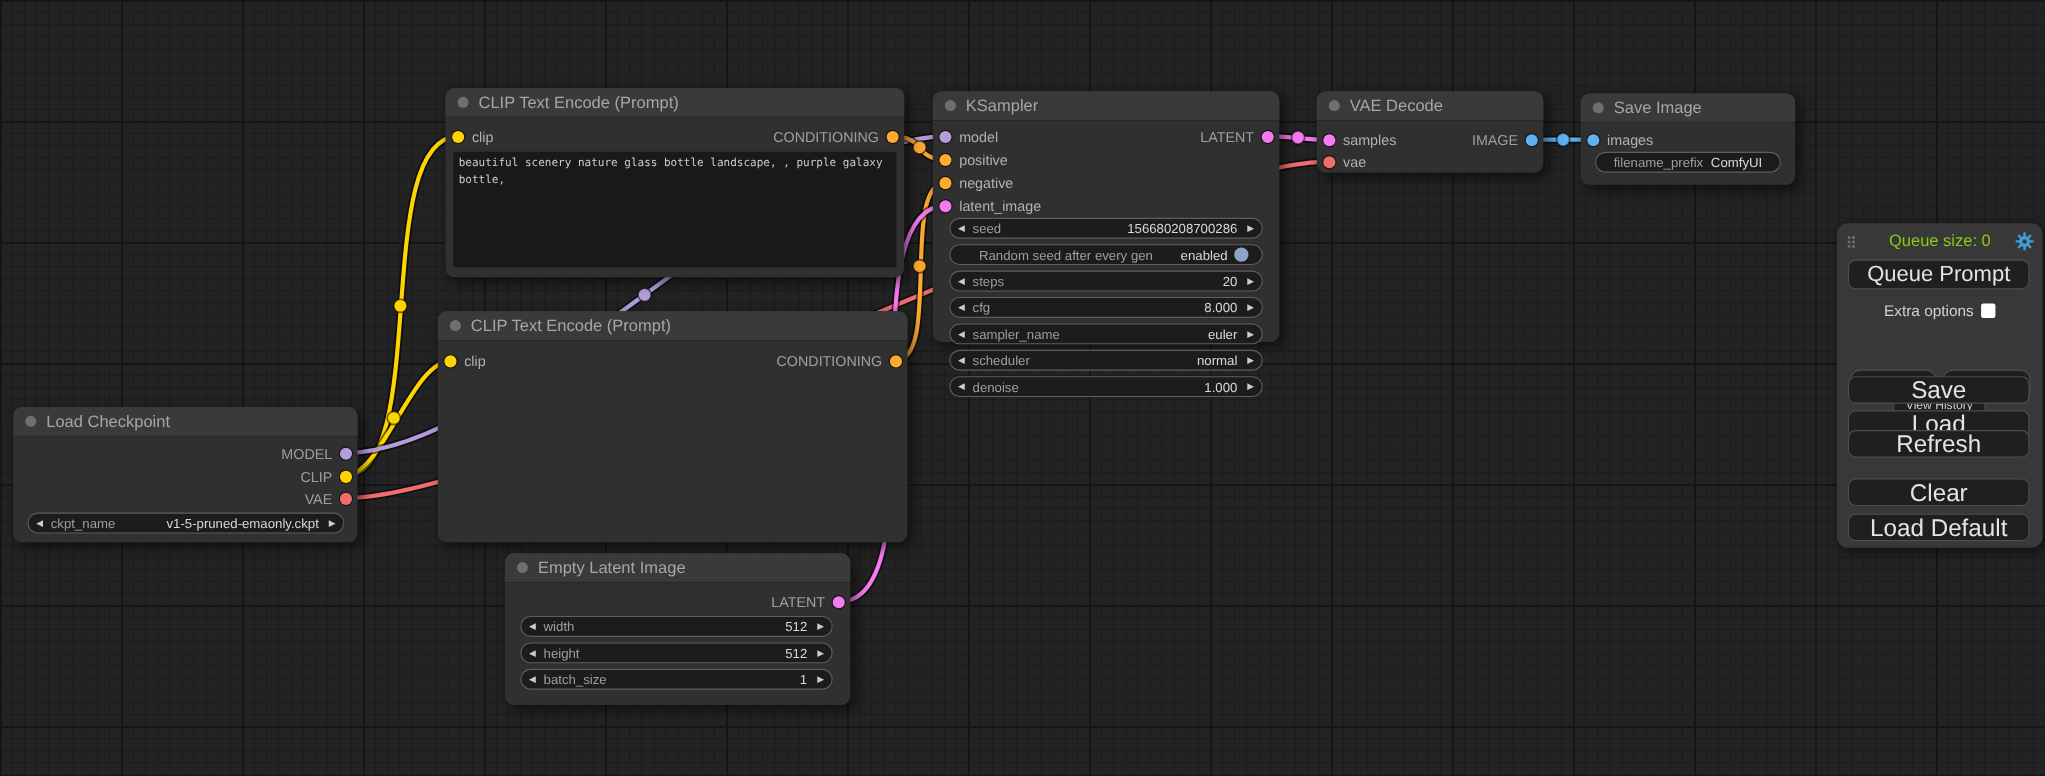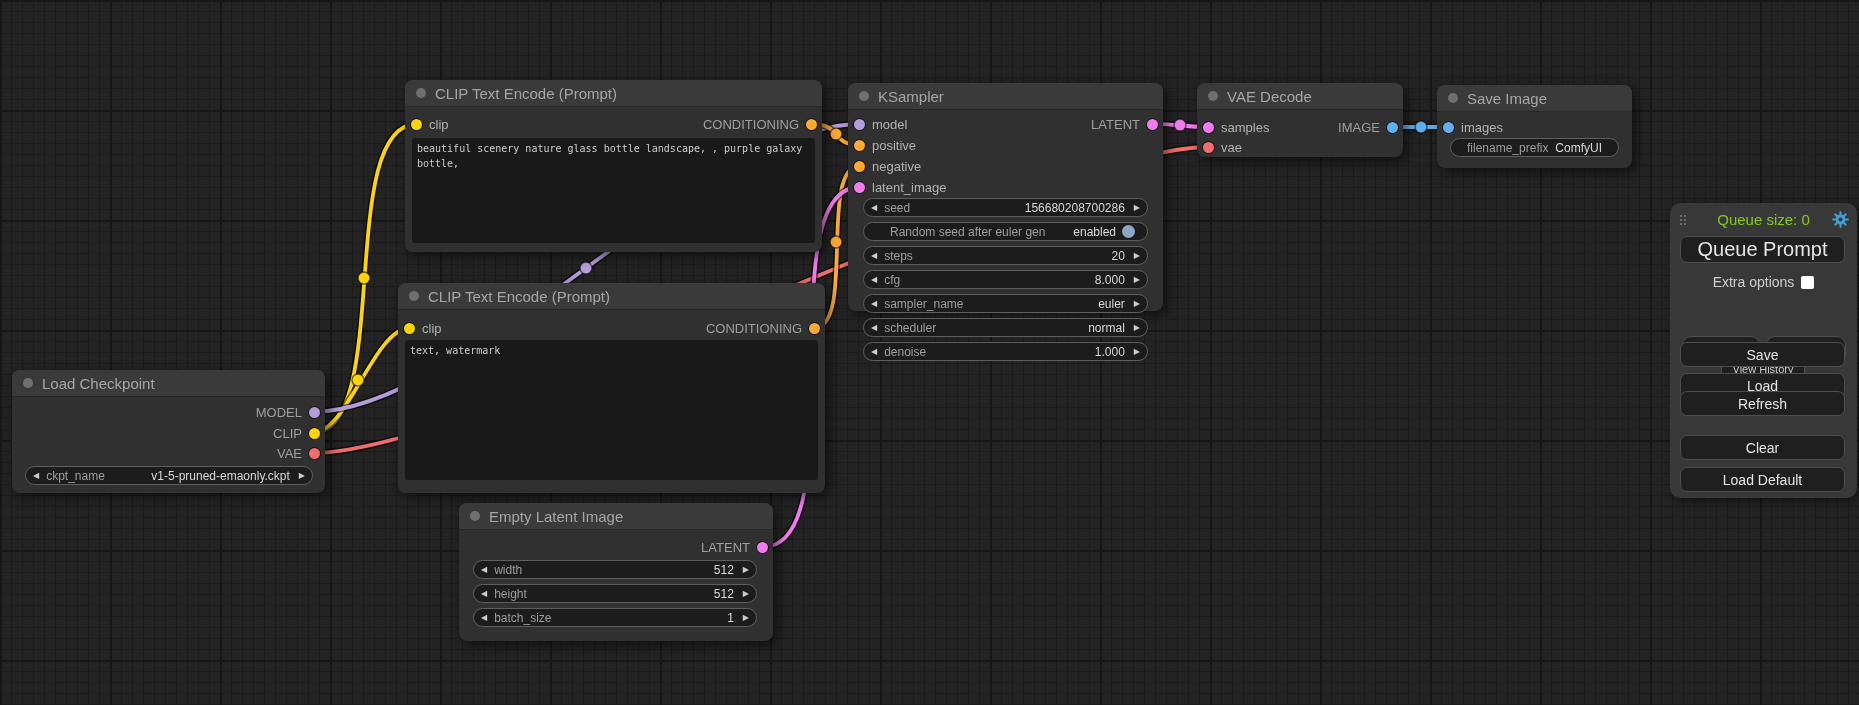--- a/index.html
+++ b/index.html
@@ -69,21 +69,21 @@
   .mhead{position:absolute;top:8px;left:0;width:100%;height:18px;}
   .dragdots{
     position:absolute;left:9px;top:3px;width:8px;height:12px;
     background:radial-gradient(circle,#6e6e6e 1.2px,transparent 1.4px);
     background-size:4px 4px;
   }
   .qsize{position:absolute;width:100%;text-align:center;color:#84cc16;font-size:15px;top:0;}
   .gear{position:absolute;right:8px;top:0px;width:17px;height:17px;}
   .mbtn{
     position:absolute;left:10px;width:165px;height:25px;background:#1f1f1f;
-    border:1px solid #4e4e4e;border-radius:7px;color:#e4e4e4;font-size:14px;
+    border:1px solid #4e4e4e;border-radius:7px;color:#e4e4e4;font-size:22px;
     display:flex;align-items:center;justify-content:center;box-sizing:border-box;
     cursor:pointer;
   }
   .mbtn.small{height:28px;font-size:11px;color:#cfcfcf;border-radius:9px;width:auto;margin-top:43px;}
   .extrarow{position:absolute;top:71px;left:0;width:100%;display:flex;
     justify-content:center;align-items:center;gap:7px;color:#cfcfcf;font-size:14px;}
   .checkbox{width:13px;height:13px;background:#ffffff;border-radius:2px;}
 </style>
 </head>
 <body>
@@ -176,21 +176,20 @@
       <span>CLIP Text Encode (Prompt)</span>
     </div>
     <div class="port in" style="top:37px">
       <span class="dot c-clip"></span>
       <span>clip</span>
     </div>
     <div class="port out" style="top:37px">
       <span>CONDITIONING</span>
       <span class="dot c-cond"></span>
     </div>
-    <div class="prompt" style="left:7px;top:57px;width:413px;height:140px">text, watermark</div>
   </div>
 
   <div class="node" style="left:459px;top:503px;width:314px;height:138px">
     <div class="ntitle">
       <span class="tdot"></span>
       <span>Empty Latent Image</span>
     </div>
     <div class="port out" style="top:36px">
       <span>LATENT</span>
       <span class="dot c-latent"></span>
@@ -240,21 +239,21 @@
       <span>LATENT</span>
       <span class="dot c-latent"></span>
     </div>
     <div class="widget" style="left:15px;top:115px;width:285px">
       <span class="warr">◀</span>
       <span class="wlabel">seed</span>
       <span class="wvalue">156680208700286</span>
       <span class="warr">▶</span>
     </div>
     <div class="widget noarrow" style="left:15px;top:139px;width:285px">
-      <span class="wlabel">Random seed after euler gen</span>
+      <span class="wlabel">Random seed after every gen</span>
       <span class="wvalue">enabled</span>
       <span class="toggle"></span>
     </div>
     <div class="widget" style="left:15px;top:163px;width:285px">
       <span class="warr">◀</span>
       <span class="wlabel">steps</span>
       <span class="wvalue">20</span>
       <span class="warr">▶</span>
     </div>
     <div class="widget" style="left:15px;top:187px;width:285px">

